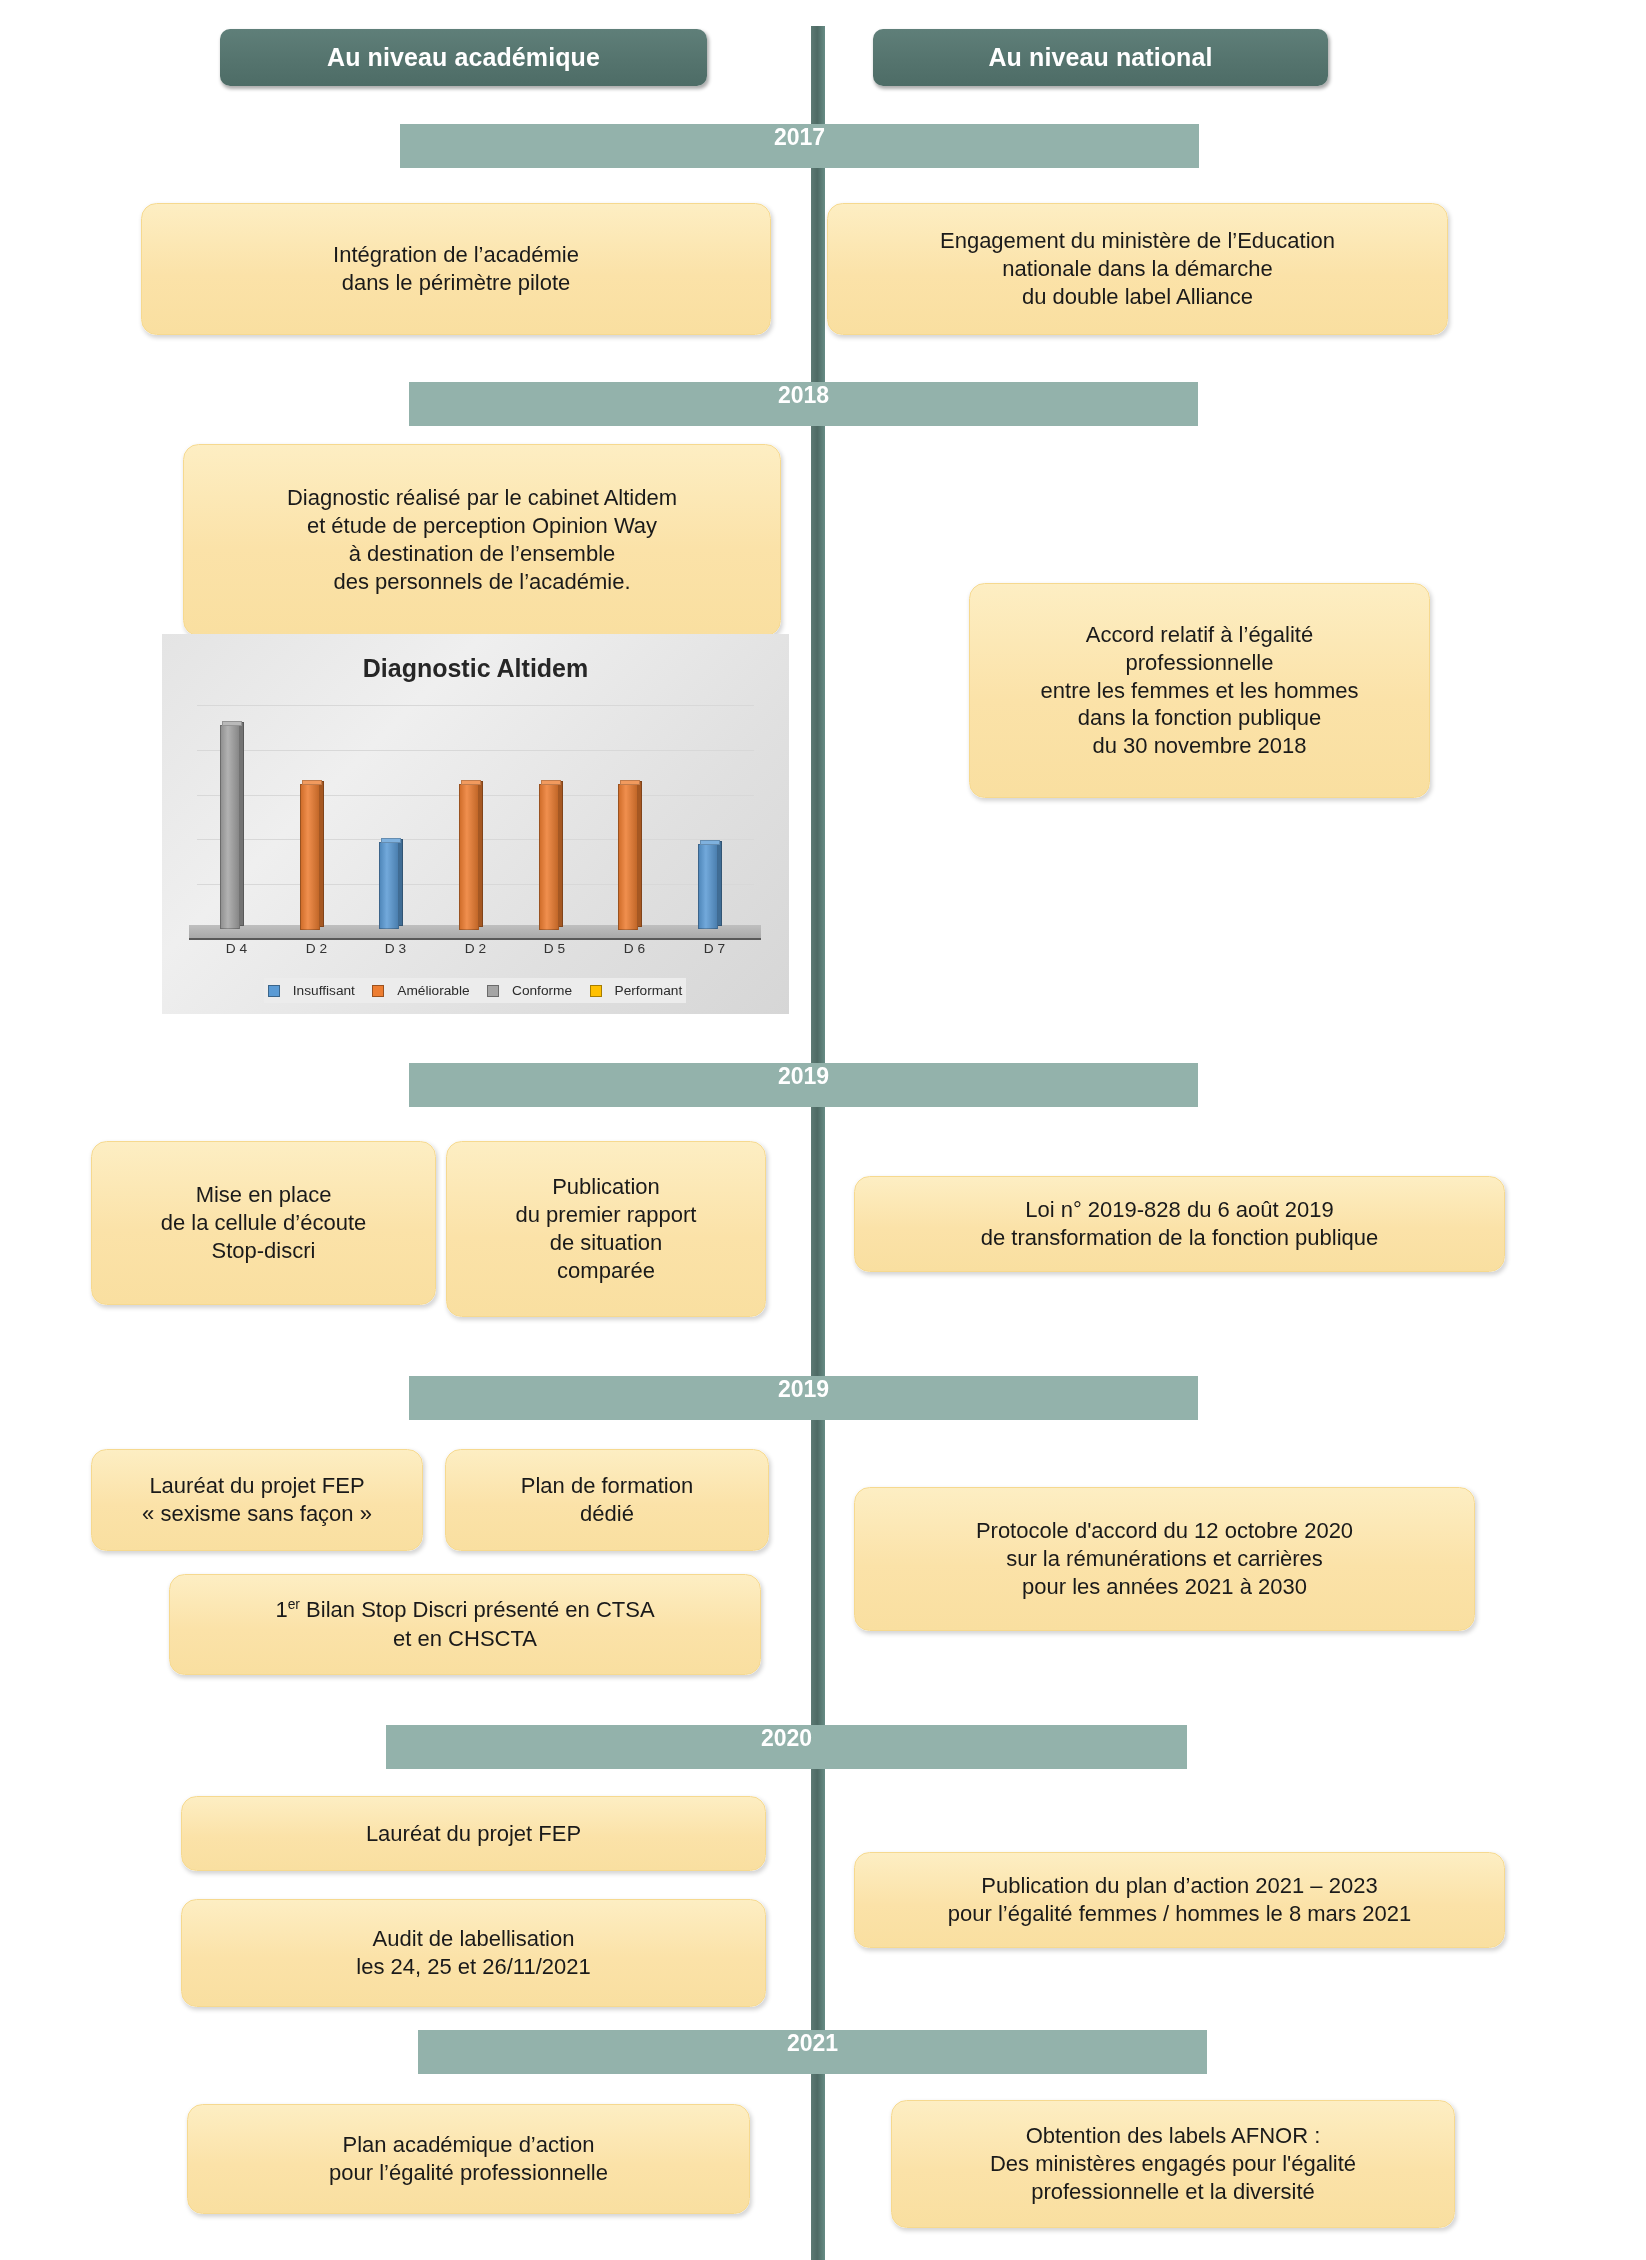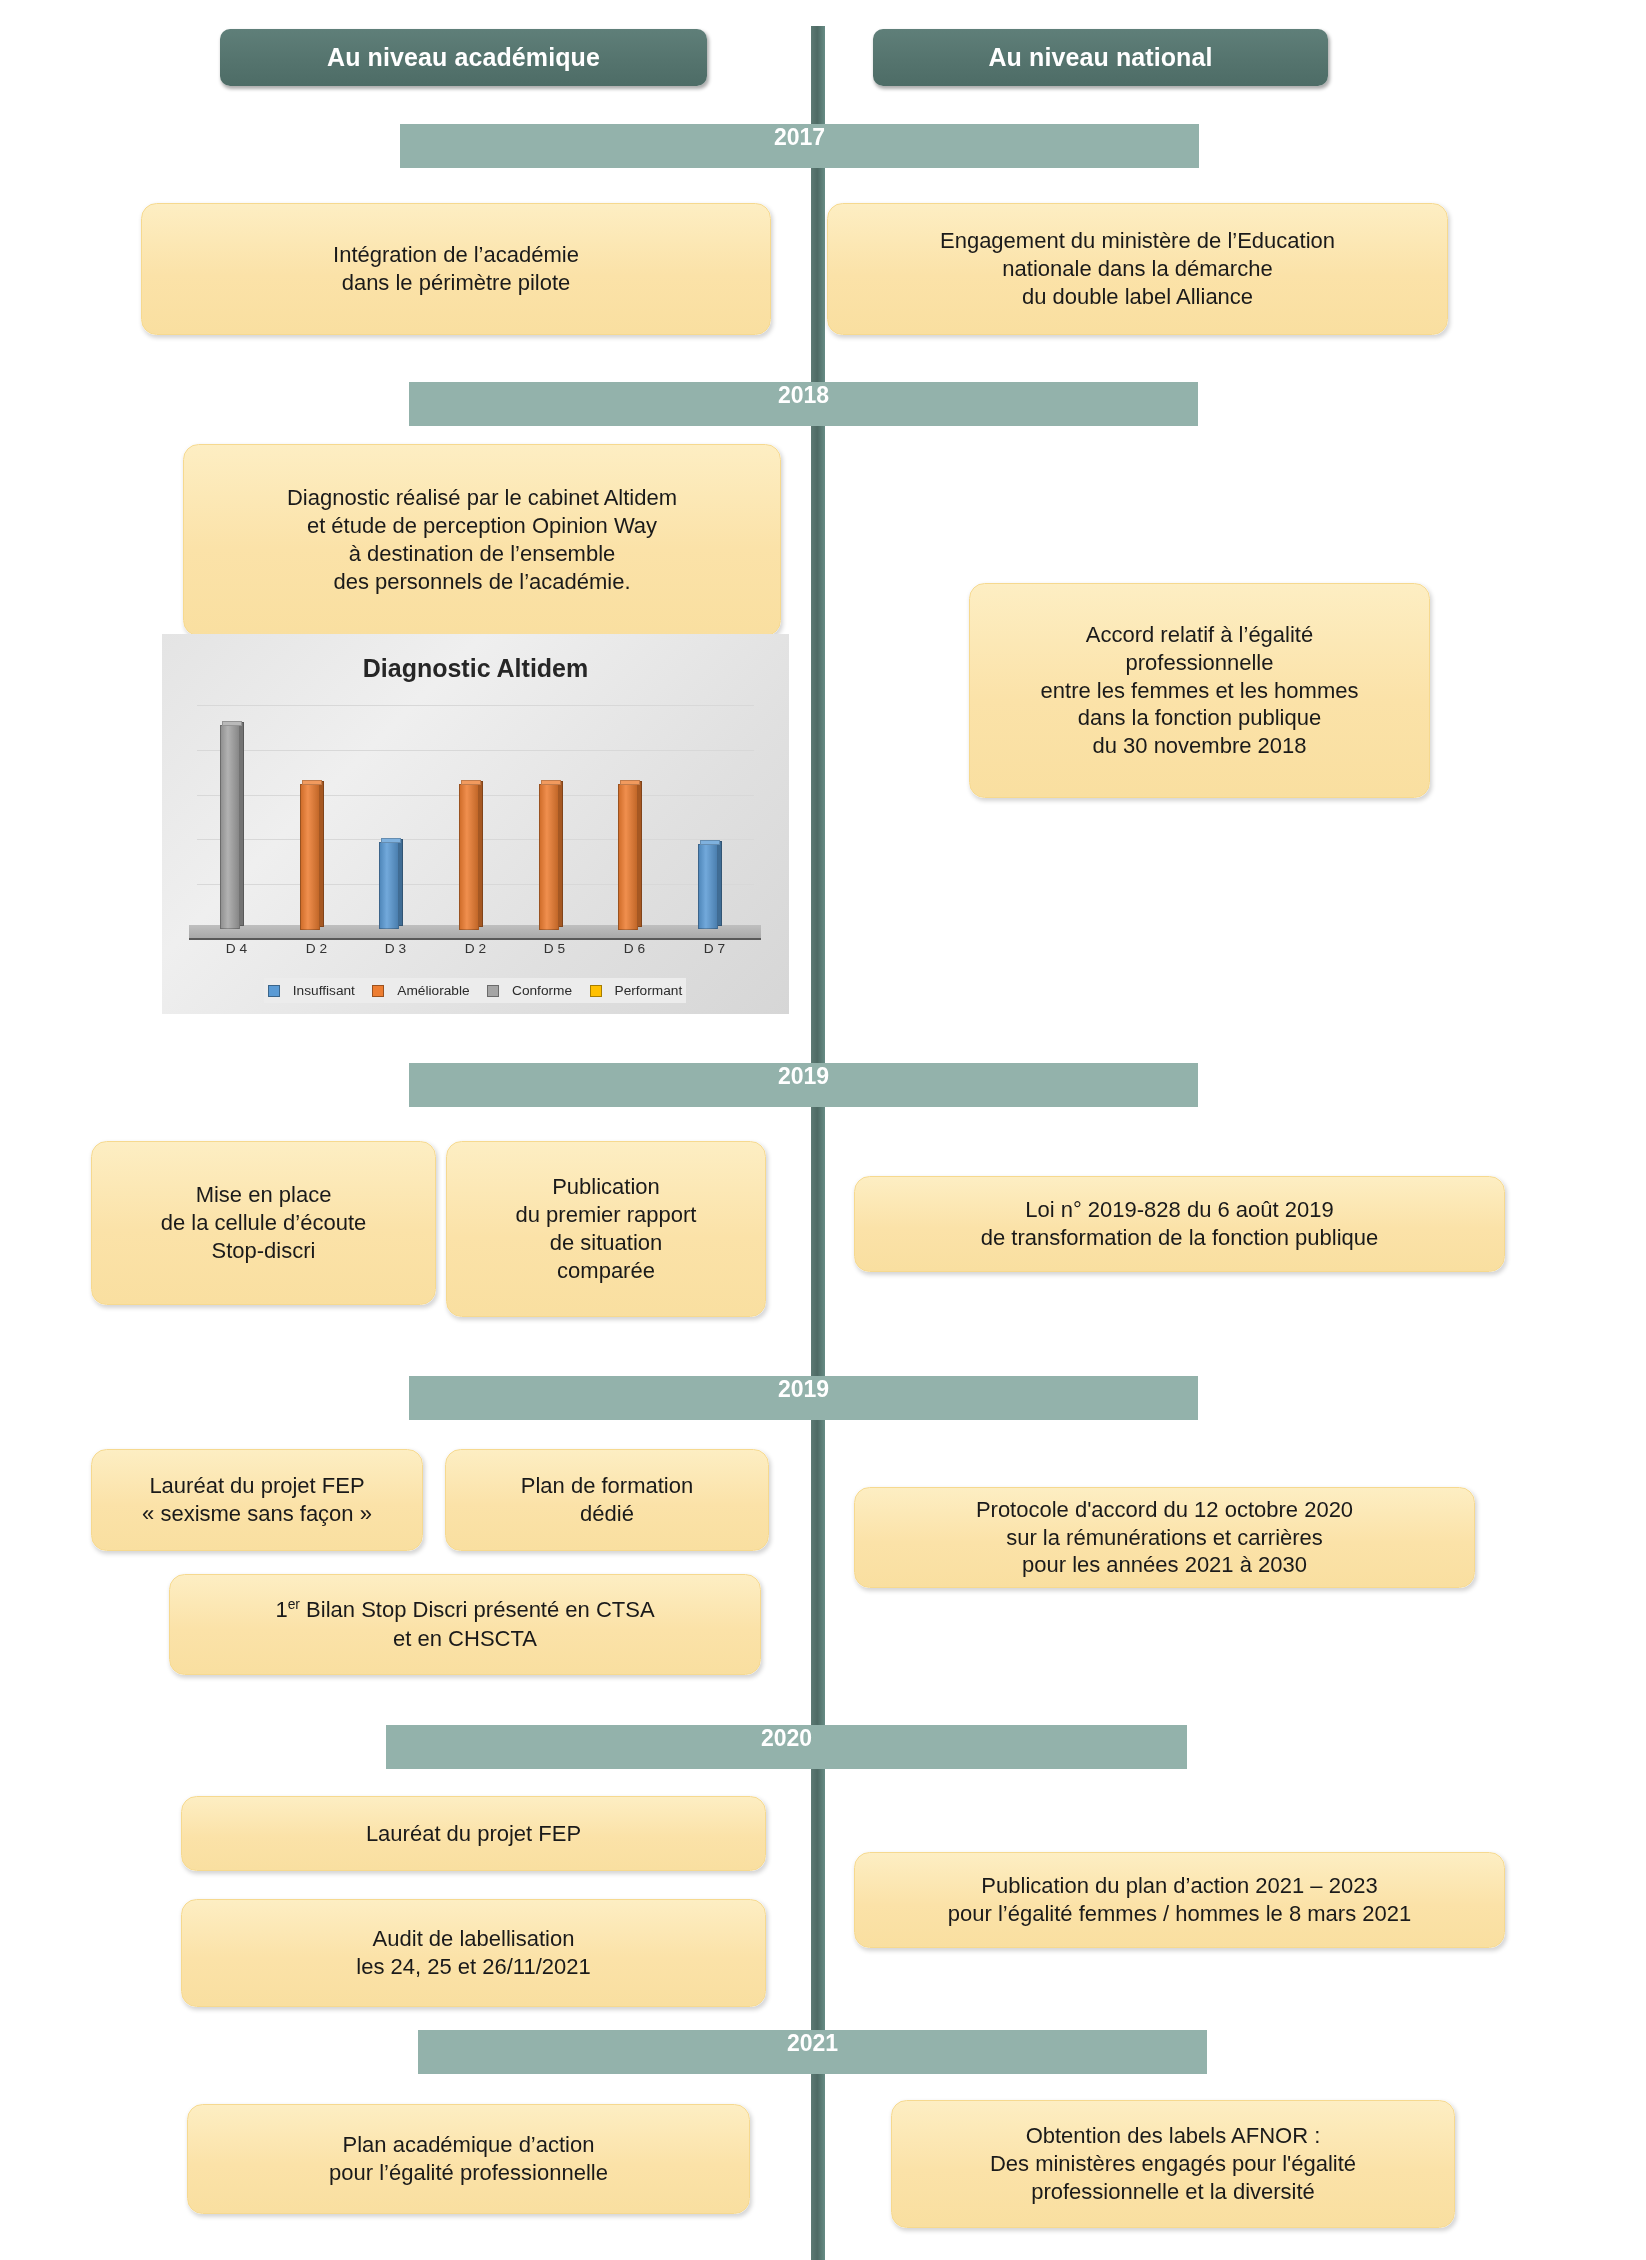--- a/index.html
+++ b/index.html
@@ -329,21 +329,21 @@
 
 <div class="card" style="left:91px; top:1449px; width:332px; height:102px;">
   <span class="card-text">Lauréat du projet FEP<br>« sexisme sans façon »</span>
 </div>
 <div class="card" style="left:445px; top:1449px; width:324px; height:102px;">
   <span class="card-text">Plan de formation<br>dédié</span>
 </div>
 <div class="card" style="left:169px; top:1574px; width:592px; height:101px;">
   <span class="card-text"><span>1</span><sup>er</sup><span> Bilan Stop Discri présenté en CTSA<br>et en CHSCTA</span></span>
 </div>
-<div class="card" style="left:854px; top:1487px; width:621px; height:101px;">
+<div class="card" style="left:854px; top:1487px; width:621px; height:144px;">
   <span class="card-text">Protocole d'accord du 12 octobre 2020<br>sur la rémunérations et carrières<br>pour les années 2021 à 2030</span>
 </div>
 
 <div class="card" style="left:181px; top:1796px; width:585px; height:75px;">
   <span class="card-text">Lauréat du projet FEP</span>
 </div>
 <div class="card" style="left:181px; top:1899px; width:585px; height:108px;">
   <span class="card-text">Audit de labellisation<br>les 24, 25 et 26/11/2021</span>
 </div>
 <div class="card" style="left:854px; top:1852px; width:651px; height:96px;">

